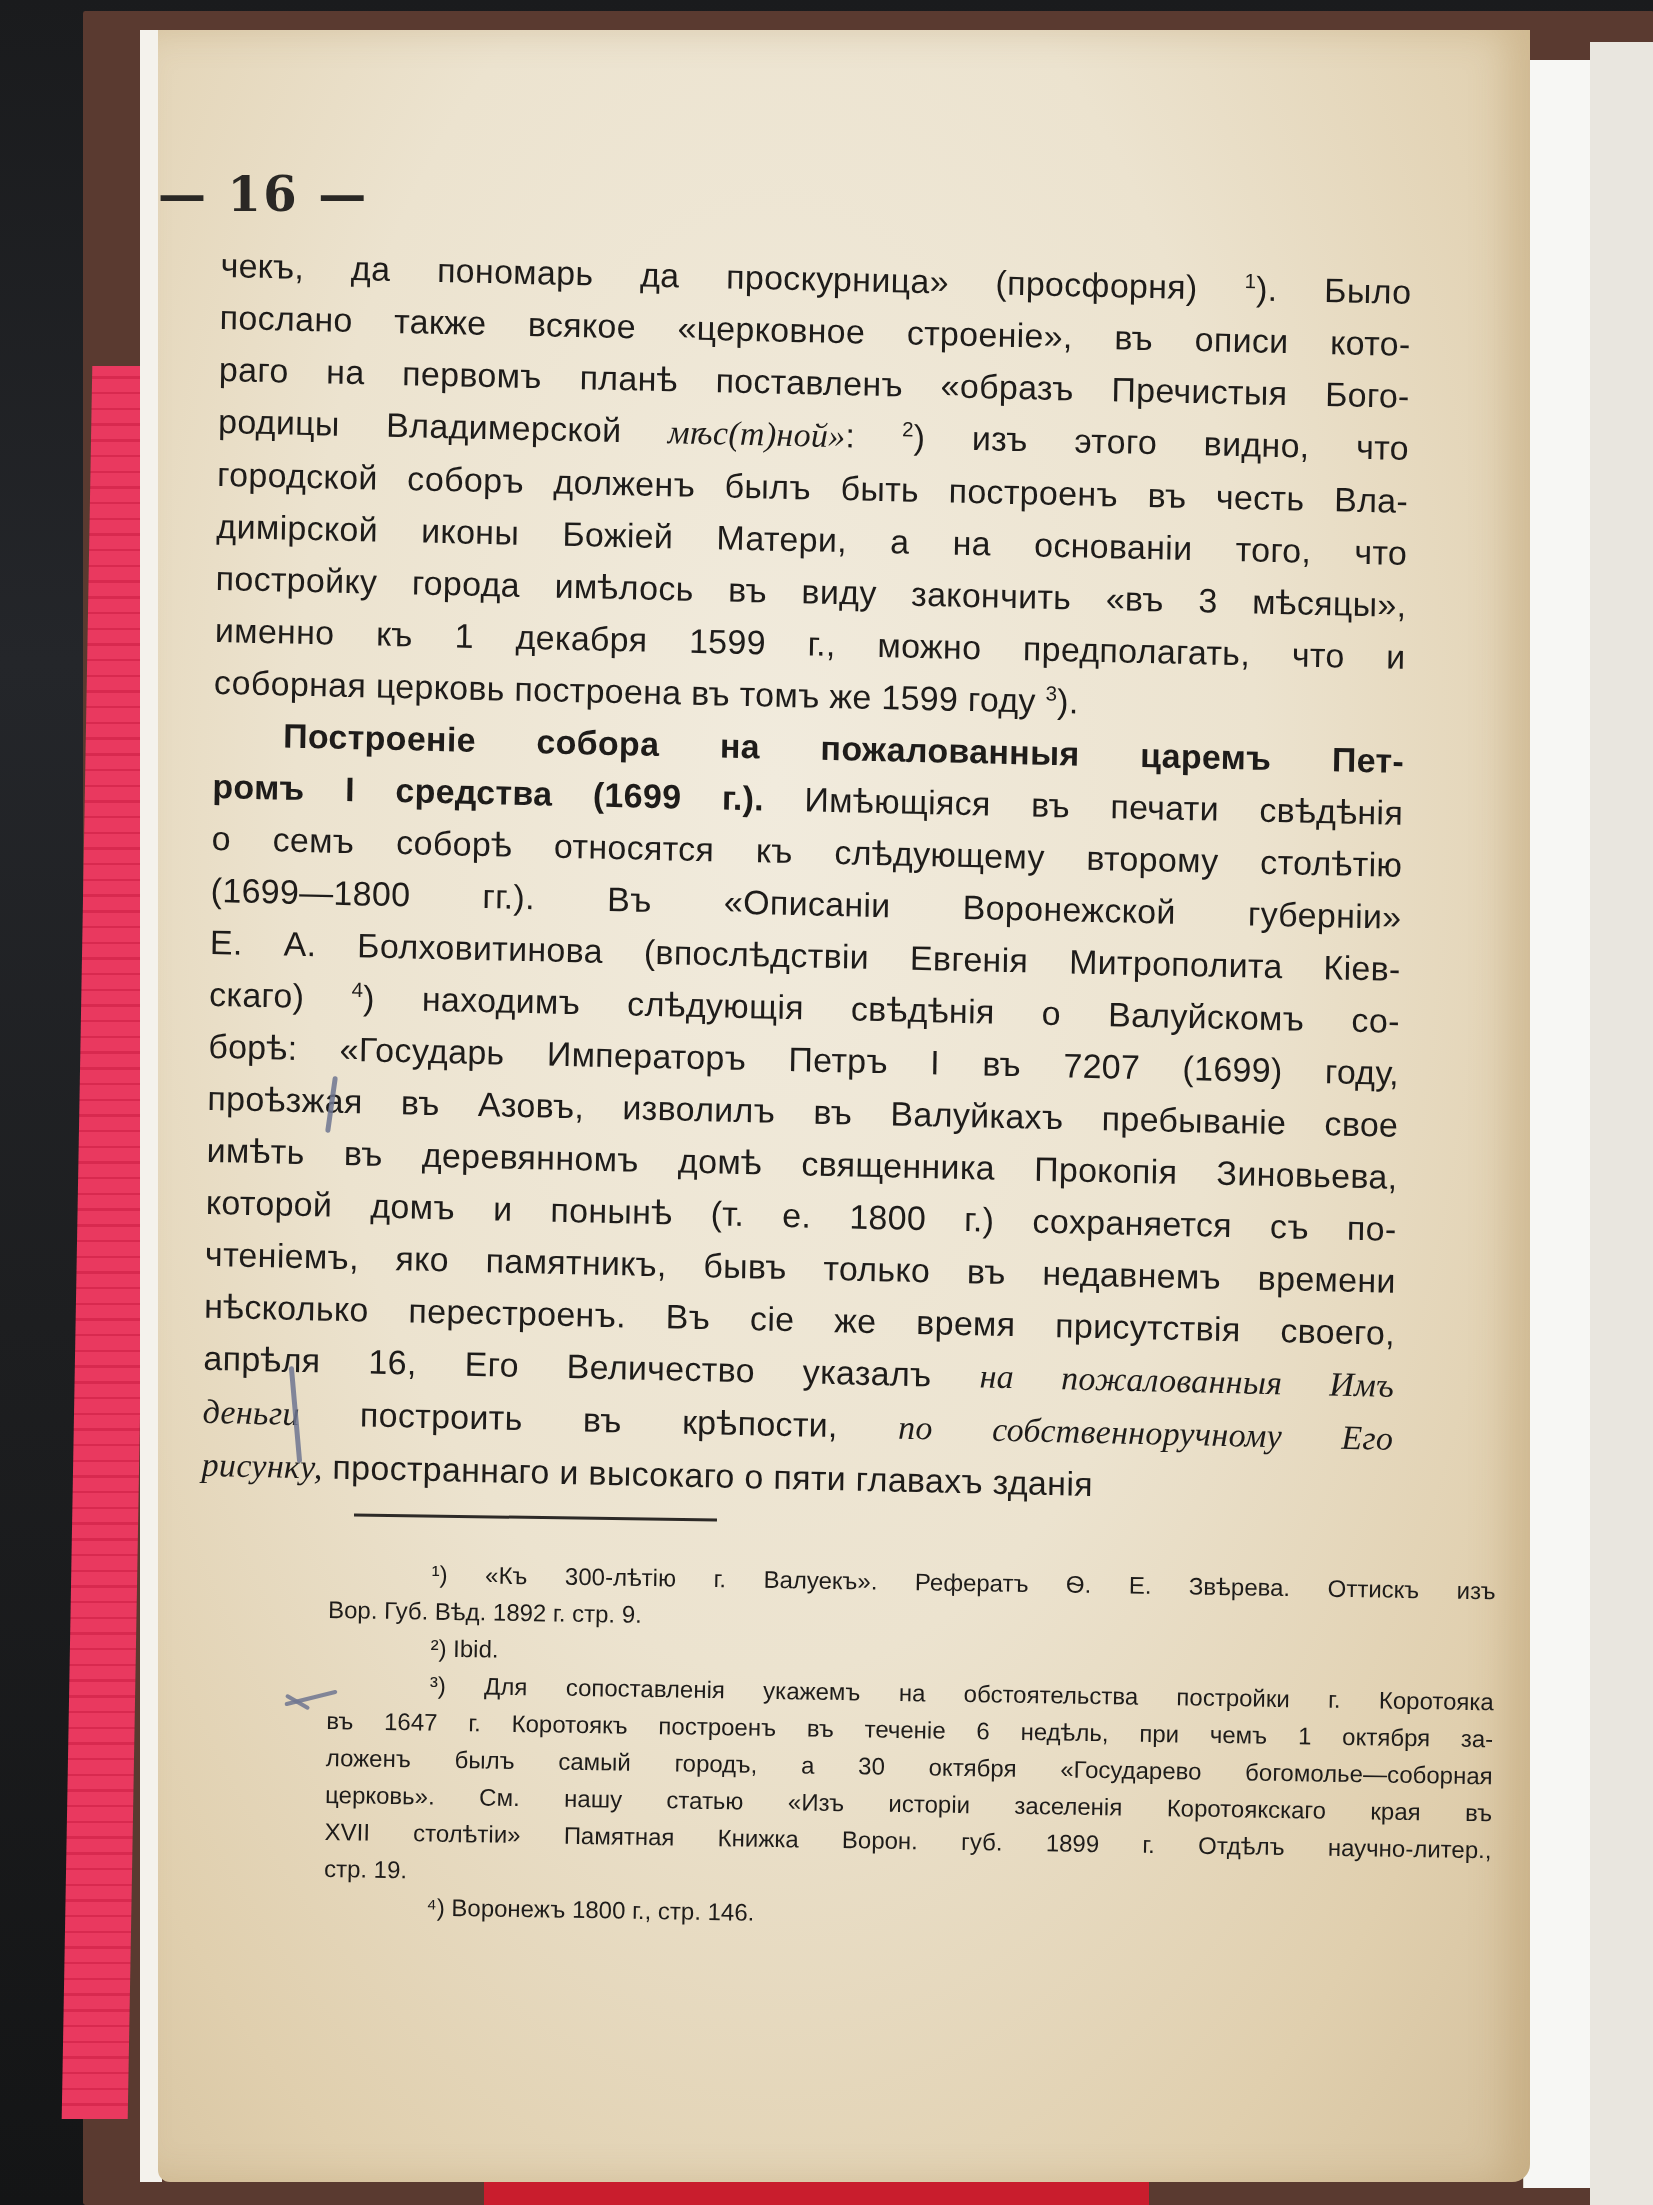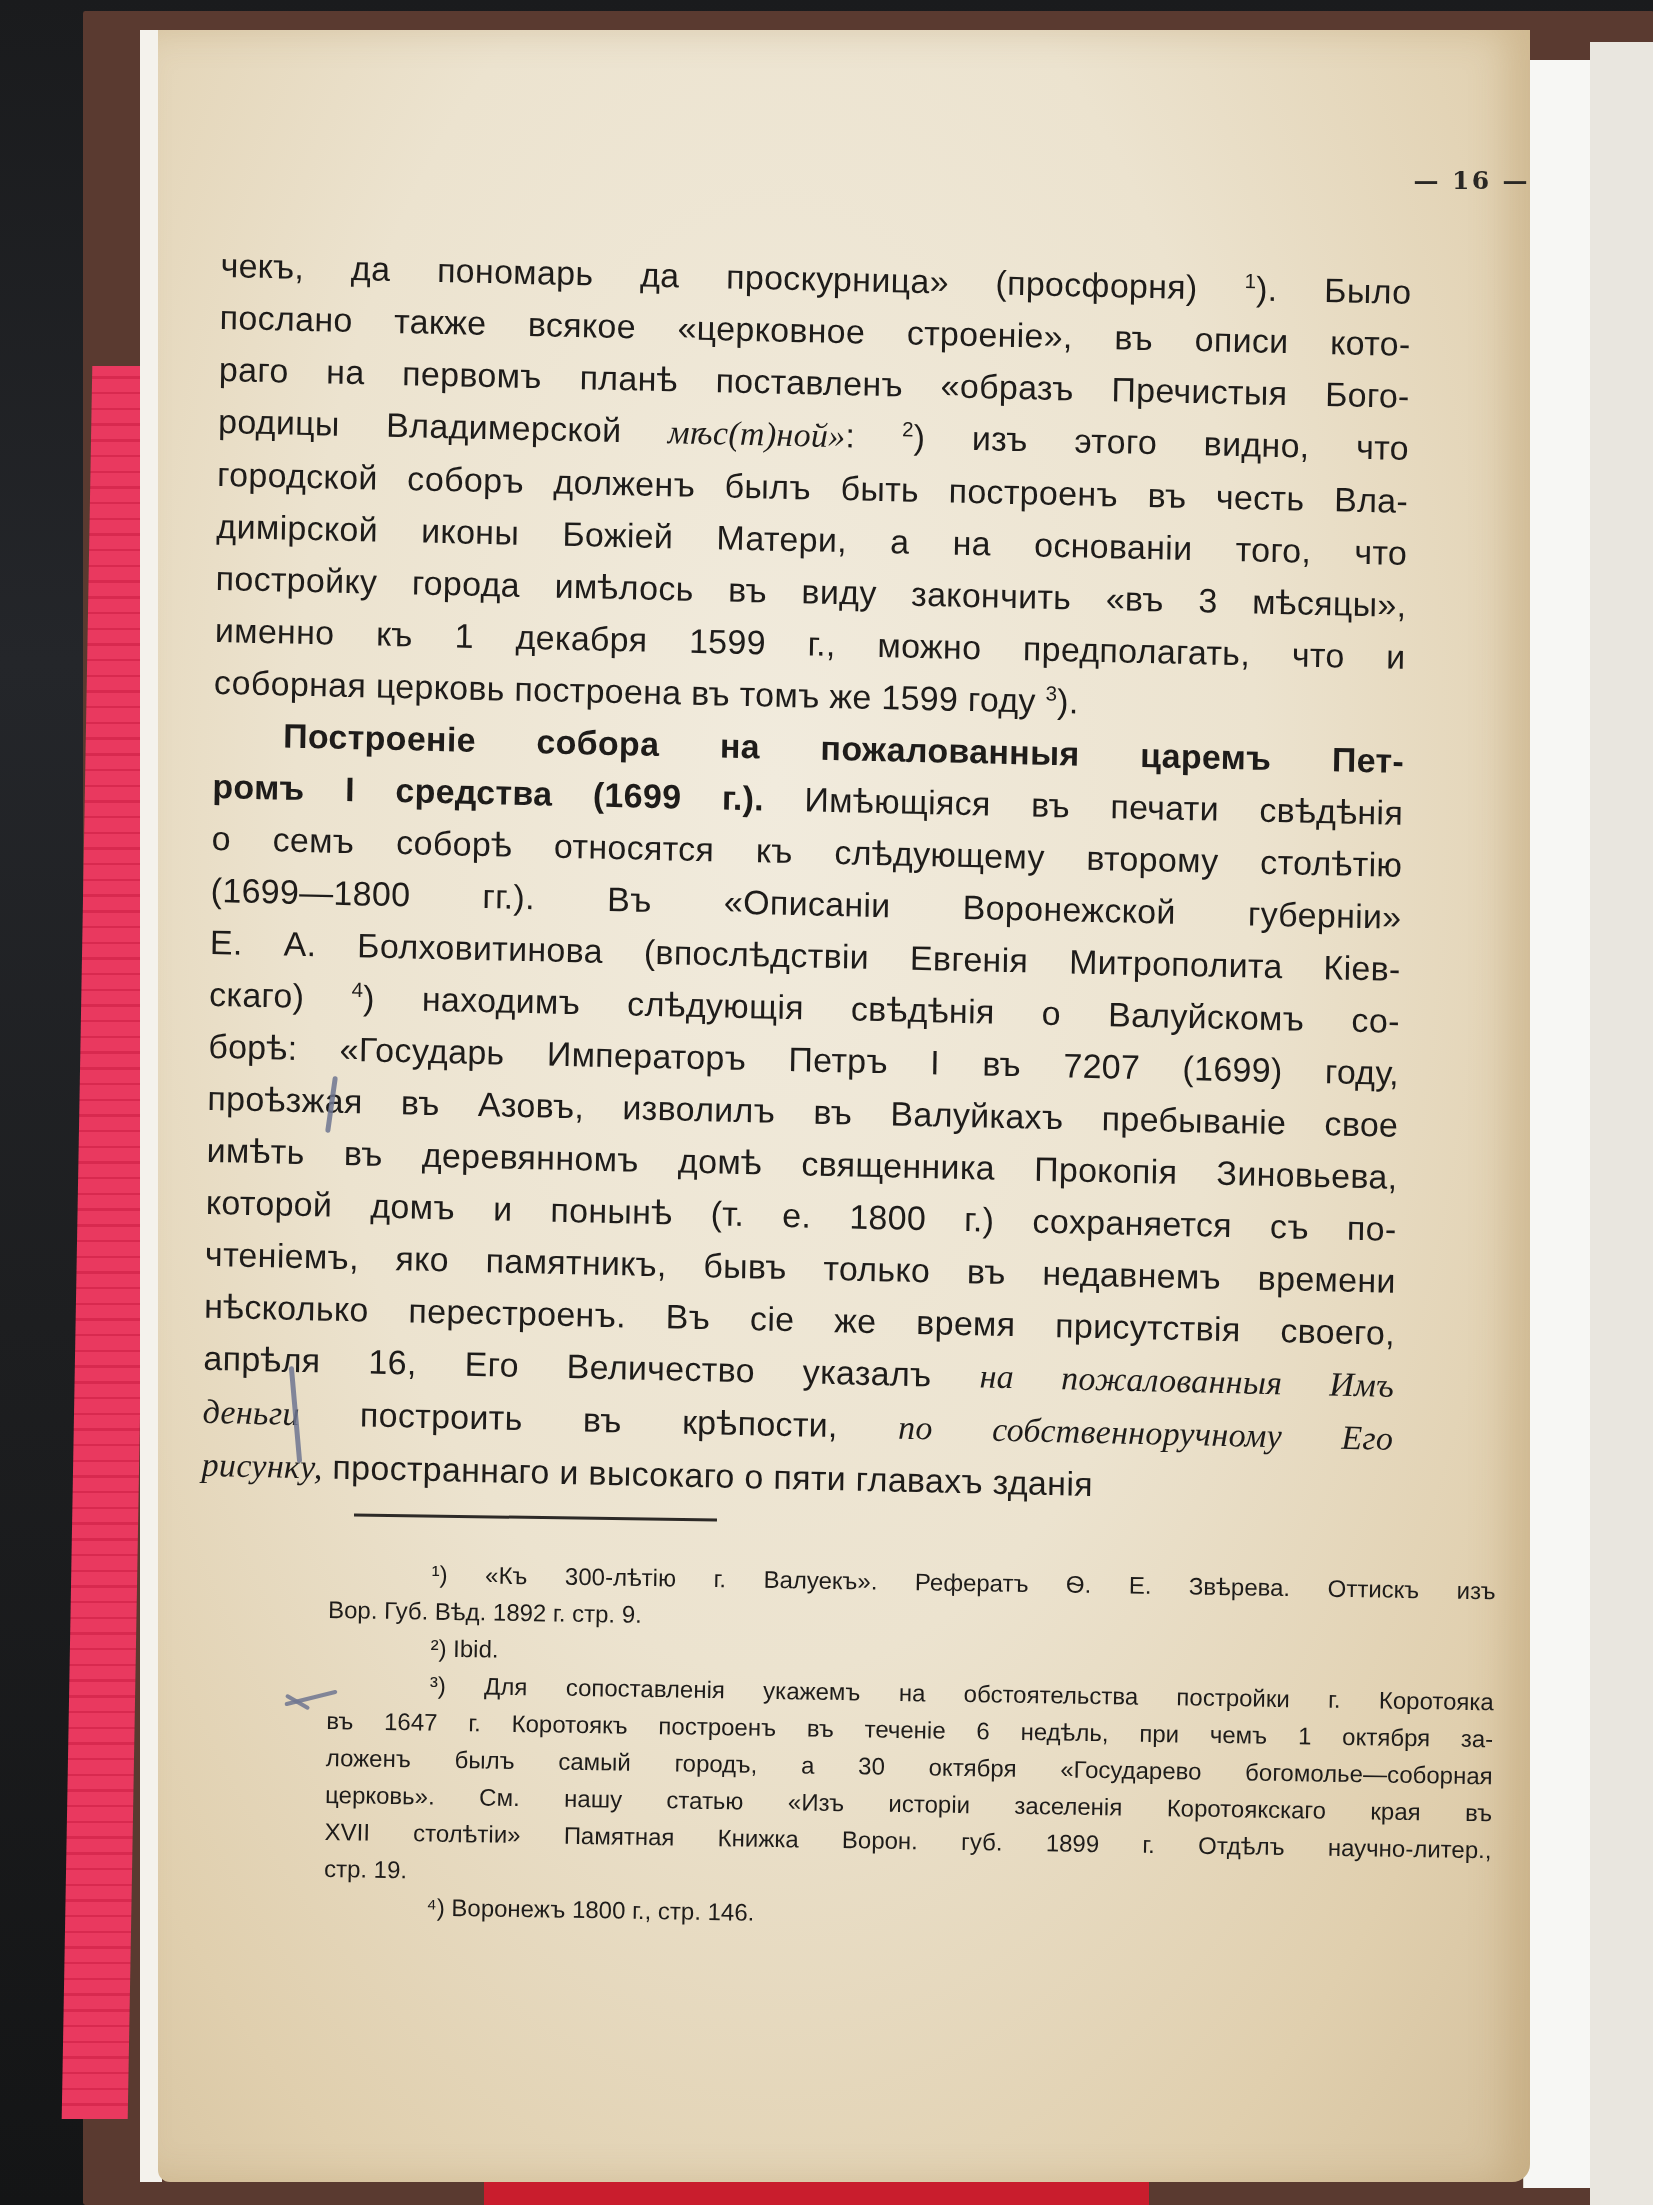--- a/index.html
+++ b/index.html
@@ -69,24 +69,24 @@
       left: 158px; top: 30px;
       width: 1372px; height: 2152px;
       background: radial-gradient(ellipse at 45% 35%, #f1ebdd 0%, #ece3cf 45%, #e0cfae 80%, #d4c09c 100%);
       border-radius: 0 0 18px 12px;
       box-shadow: inset -24px 0 36px rgba(160,120,60,0.25);
     }
     .page-number {
       position: absolute;
       left: 0; top: 136px;
       width: 100%;
-      text-align: right;
+      text-align: left;
       font-family: "DejaVu Serif", serif;
       font-weight: bold;
-      font-size: 25px;
+      font-size: 48px;
       color: #2a2825;
       letter-spacing: 2.4px;
     }
     .body-text {
       position: absolute;
       left: 221px; top: 239px;
       width: 1191px;
       font-family: "Liberation Sans", sans-serif;
       font-size: 34px;
       line-height: 52px;

